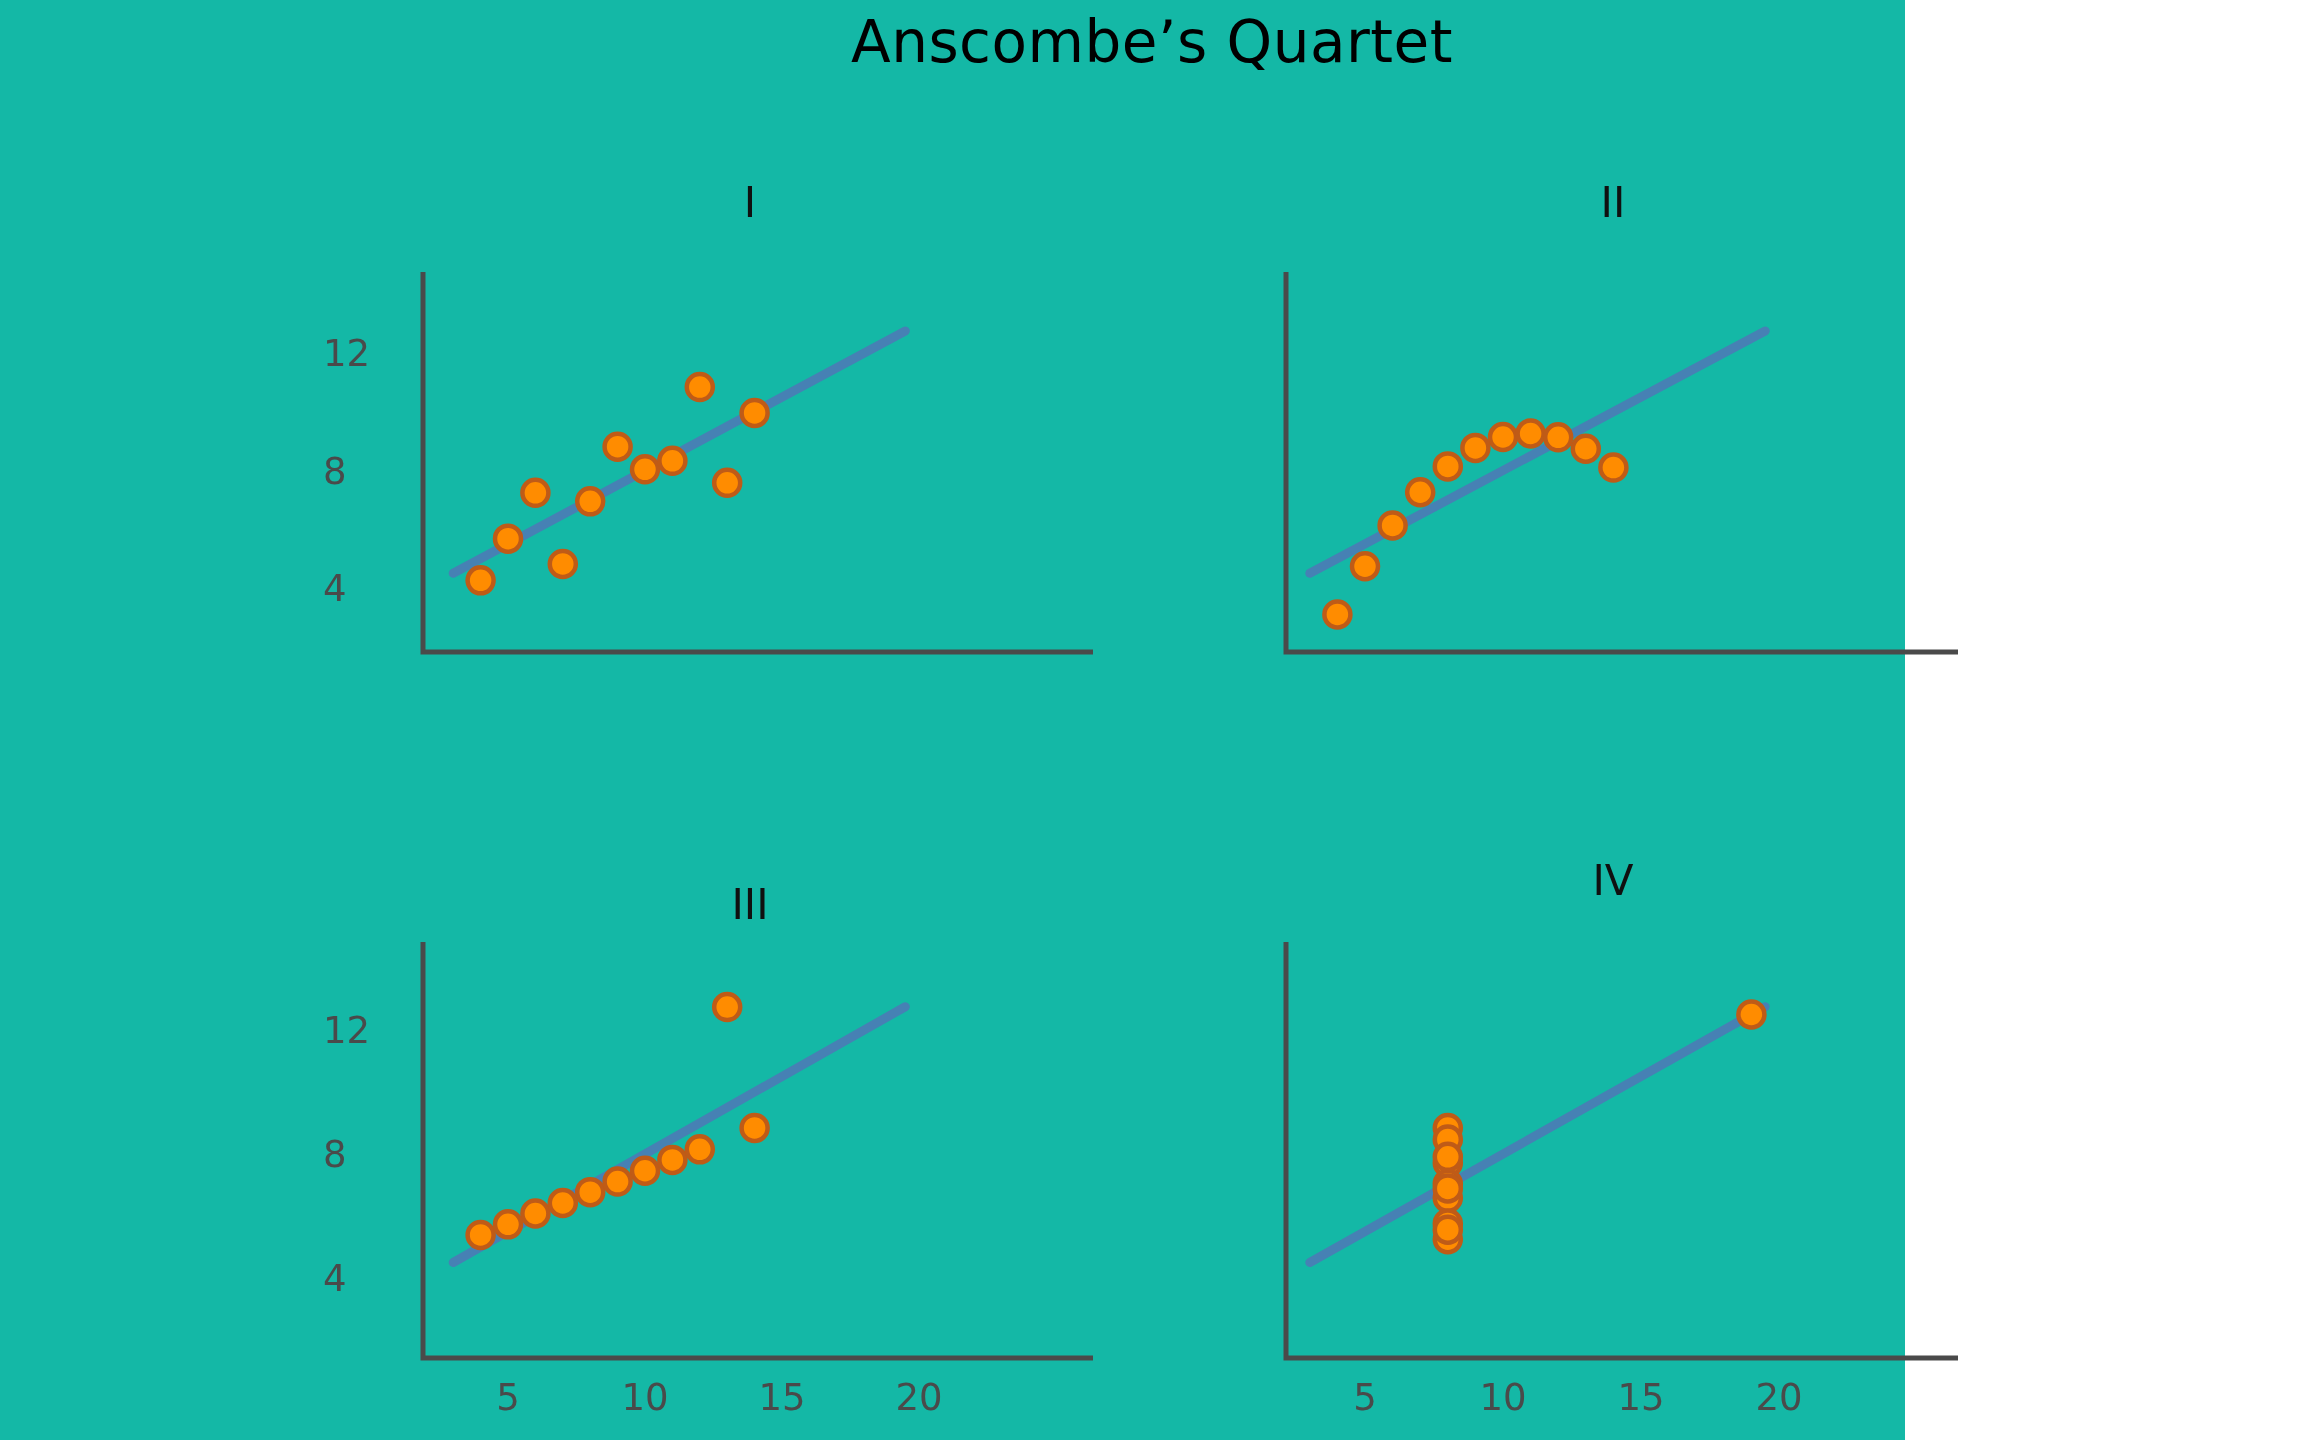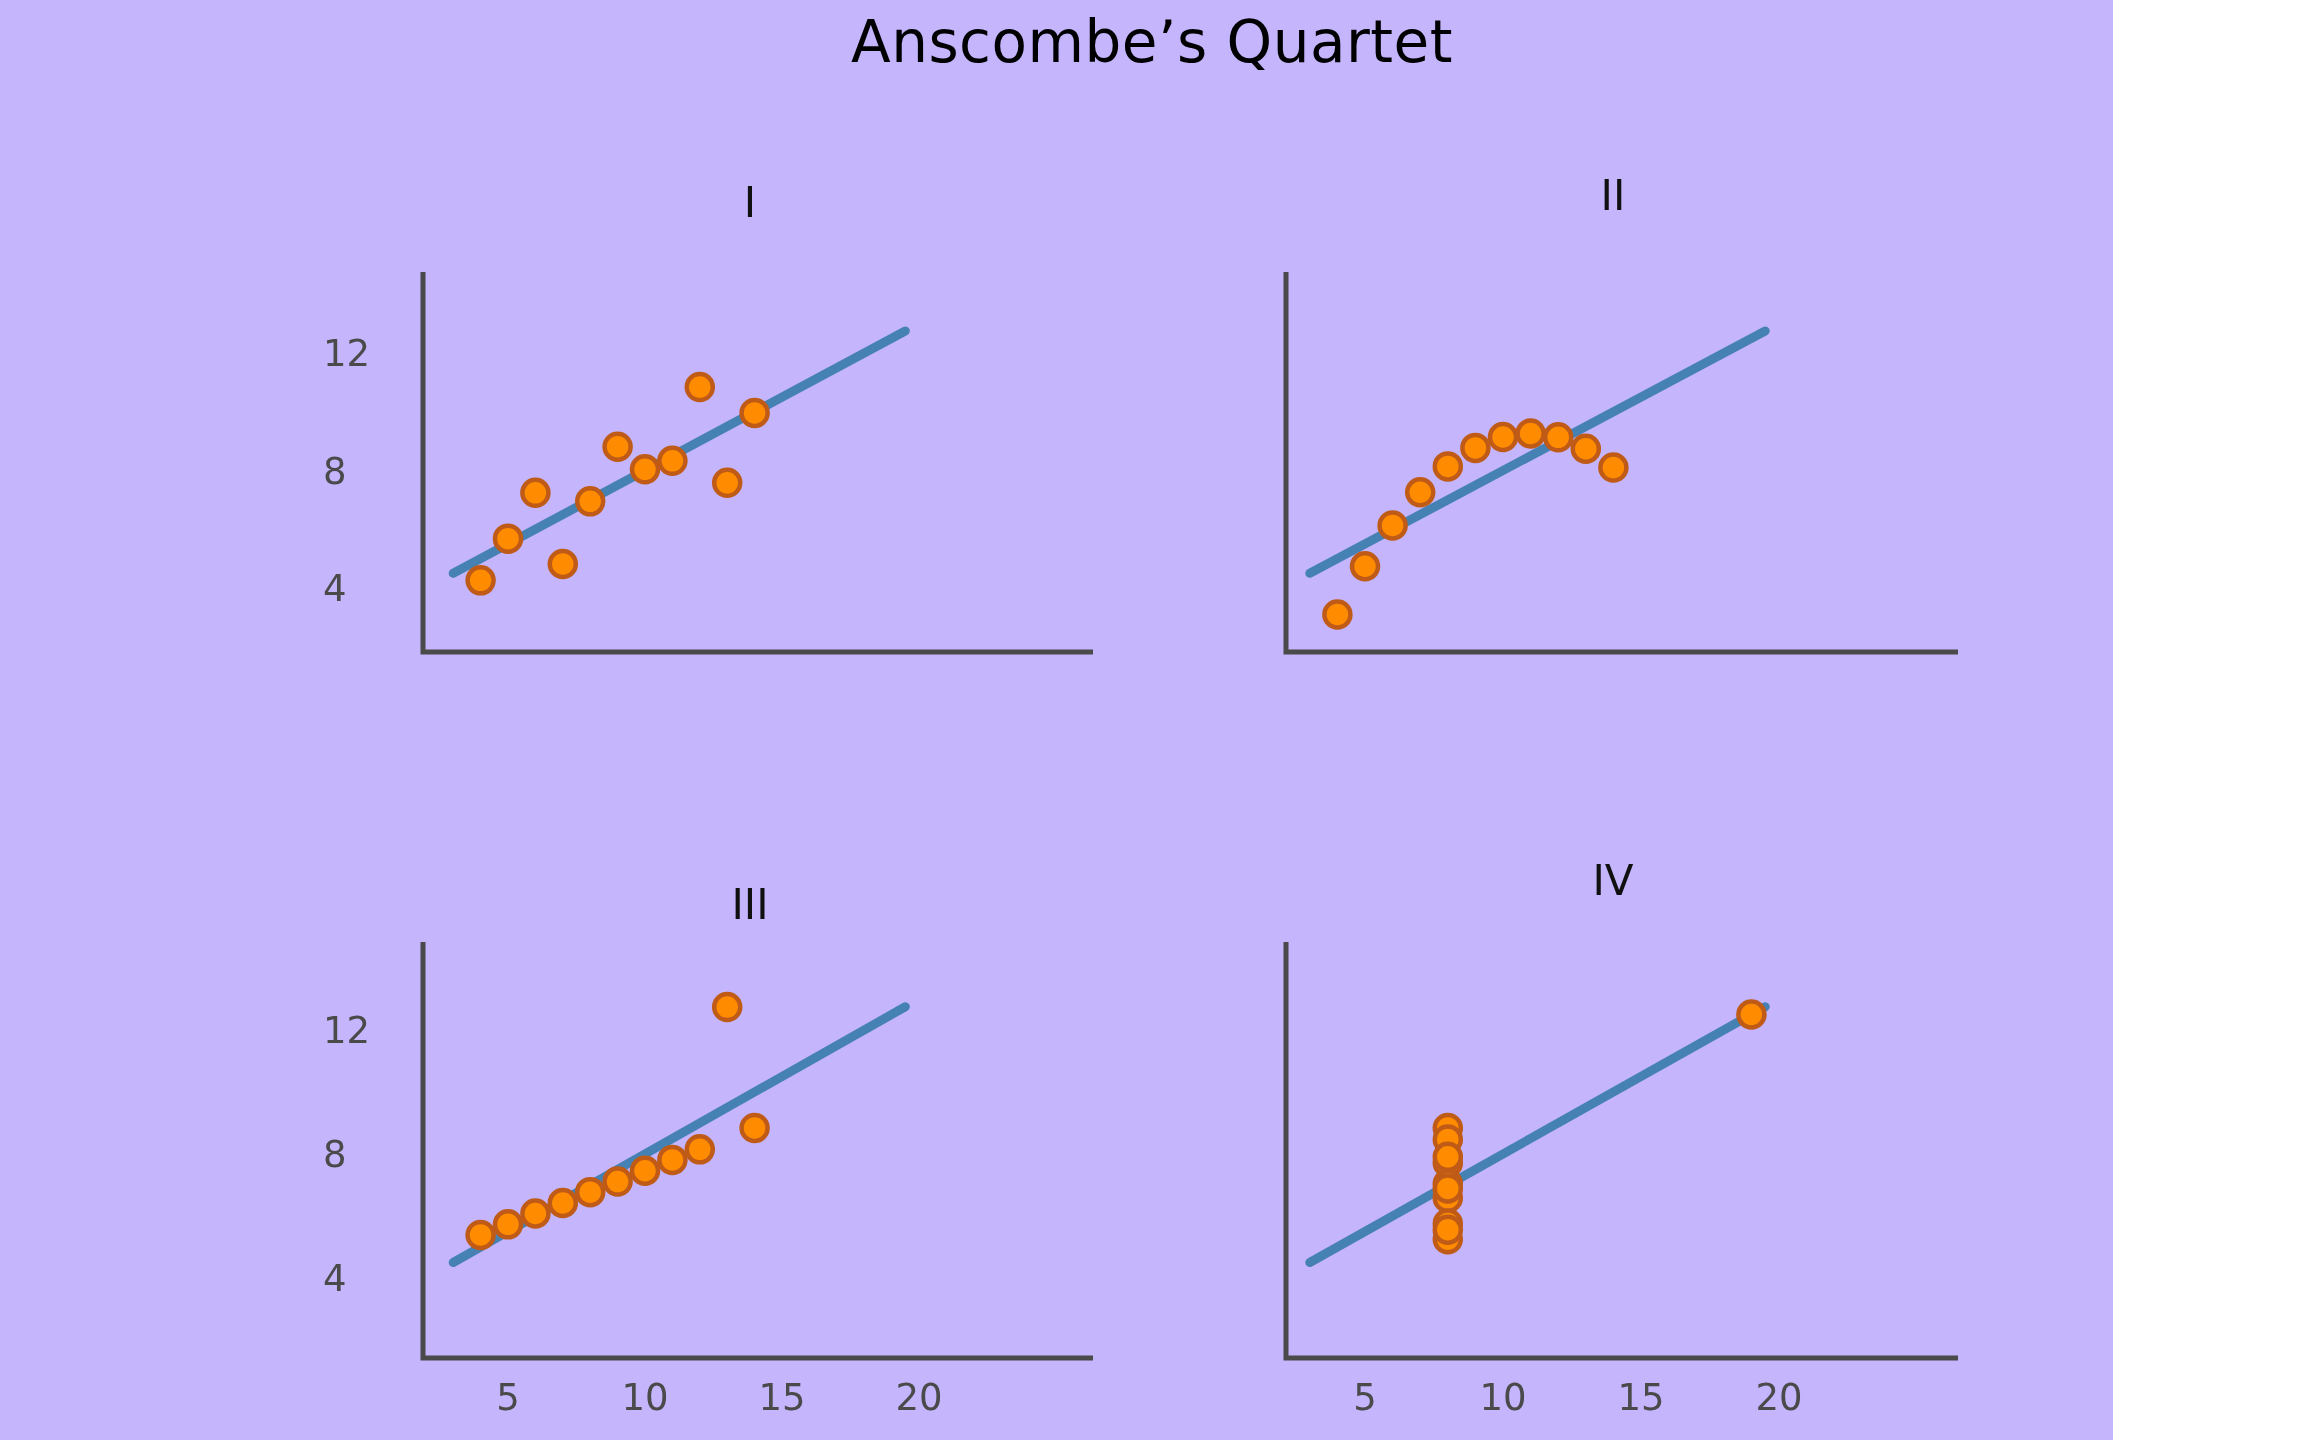--- a/index.html
+++ b/index.html
@@ -8,23 +8,24 @@
     background: #ffffff;
   }
   body {
     width: 2304px;
     height: 1440px;
     font-family: "DejaVu Sans", sans-serif;
     overflow: hidden;
   }
   #figure {
     position: relative;
-    width: 2113px;
+    width: 1857px;
     height: 1440px;
-    background: #c4b5fd;
+    background: #14b8a6;
+    padding-left: 48px;
   }
   .fig-title {
     position: absolute;
     left: 0;
     top: 8px;
     width: 2304px;
     text-align: center;
     font-family: "DejaVu Sans", sans-serif;
     font-size: 58px;
     font-weight: 400;
@@ -92,21 +93,21 @@
       <circle class="marker" cx="617.6" cy="446.70624999999995" r="13" fill="#FF8C00" stroke="#BF5B17"></circle>
       <circle class="marker" cx="672.4" cy="460.80625" r="13" fill="#FF8C00" stroke="#BF5B17"></circle>
       <circle class="marker" cx="754.6" cy="412.92499999999995" r="13" fill="#FF8C00" stroke="#BF5B17"></circle>
       <circle class="marker" cx="535.4" cy="492.825" r="13" fill="#FF8C00" stroke="#BF5B17"></circle>
       <circle class="marker" cx="480.6" cy="580.3625" r="13" fill="#FF8C00" stroke="#BF5B17"></circle>
       <circle class="marker" cx="699.8" cy="387.07500000000005" r="13" fill="#FF8C00" stroke="#BF5B17"></circle>
       <circle class="marker" cx="562.8" cy="563.9125" r="13" fill="#FF8C00" stroke="#BF5B17"></circle>
       <circle class="marker" cx="508" cy="538.65" r="13" fill="#FF8C00" stroke="#BF5B17"></circle>
     </svg>
 
-  <div class="subplot-title" style="left:1613px; top:171px;">II</div>
+  <div class="subplot-title" style="left:1613px; top:178px;">II</div>
   <svg class="panel" id="svg-1" style="left:1150px; top:0px; width:1154px; height:720px;">
       <path class="spine" d="M 136 272 L 136 652 L 808 652"></path>
       <line class="fitline" x1="159.79999999999995" y1="573.3125" x2="615.2" y2="330.96875" stroke="#4681B4"></line>
       <circle class="marker" cx="353" cy="437.0125" r="13" fill="#FF8C00" stroke="#BF5B17"></circle>
       <circle class="marker" cx="297.79999999999995" cy="466.3875" r="13" fill="#FF8C00" stroke="#BF5B17"></circle>
       <circle class="marker" cx="435.79999999999995" cy="448.7625" r="13" fill="#FF8C00" stroke="#BF5B17"></circle>
       <circle class="marker" cx="325.4000000000001" cy="447.88125" r="13" fill="#FF8C00" stroke="#BF5B17"></circle>
       <circle class="marker" cx="380.5999999999999" cy="433.4875" r="13" fill="#FF8C00" stroke="#BF5B17"></circle>
       <circle class="marker" cx="463.4000000000001" cy="467.5625" r="13" fill="#FF8C00" stroke="#BF5B17"></circle>
       <circle class="marker" cx="242.5999999999999" cy="525.43125" r="13" fill="#FF8C00" stroke="#BF5B17"></circle>

